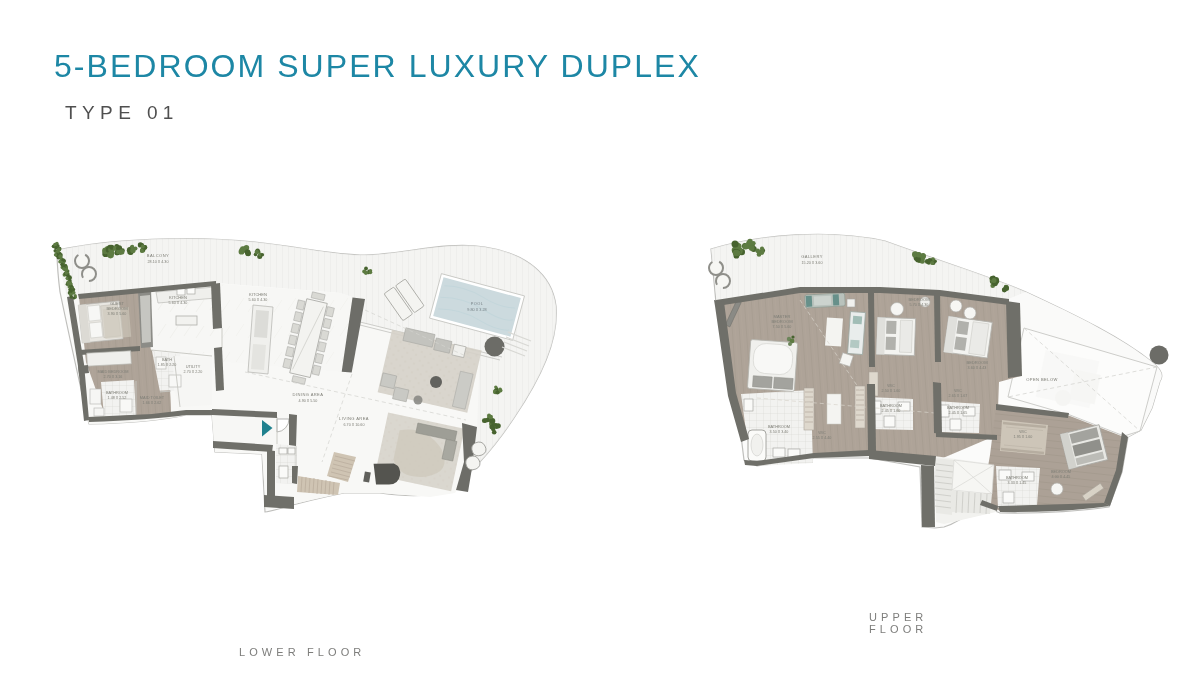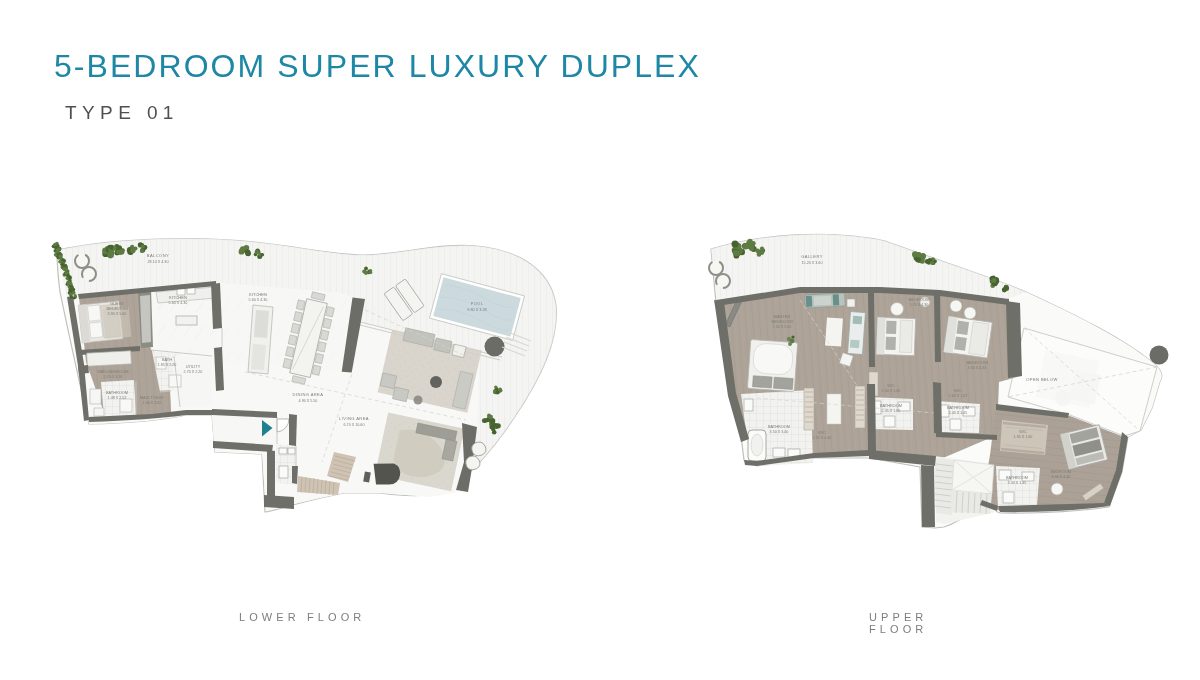--- a/index.html
+++ b/index.html
@@ -10,21 +10,21 @@
   svg text{font-family:"Liberation Sans", sans-serif;}
 </style>
 </head>
 <body>
 <div class="wrap">
 
 <div class="title">5-BEDROOM SUPER LUXURY DUPLEX</div>
 
 <div class="subtitle">TYPE 01</div>
 
-<div class="floorlbl" style="left:239px;top:611px;">LOWER FLOOR</div>
+<div class="floorlbl" style="left:239px;top:646px;">LOWER FLOOR</div>
 
 <div class="floorlbl" style="left:869px;top:611px;">UPPER FLOOR</div>
 <svg width="1200" height="680" viewBox="0 0 1200 680" style="position:absolute;left:0;top:0;">
 <defs>
 <pattern id="deck" width="6" height="40" patternUnits="userSpaceOnUse">
   <rect width="6" height="40" fill="#f2f2f0"></rect>
   <path d="M0,0 V40" stroke="#e5e5e2" stroke-width="1"></path>
 </pattern>
 <pattern id="deck2" width="7" height="40" patternUnits="userSpaceOnUse" patternTransform="rotate(8)">
   <rect width="7" height="40" fill="#f0f0ee"></rect>

